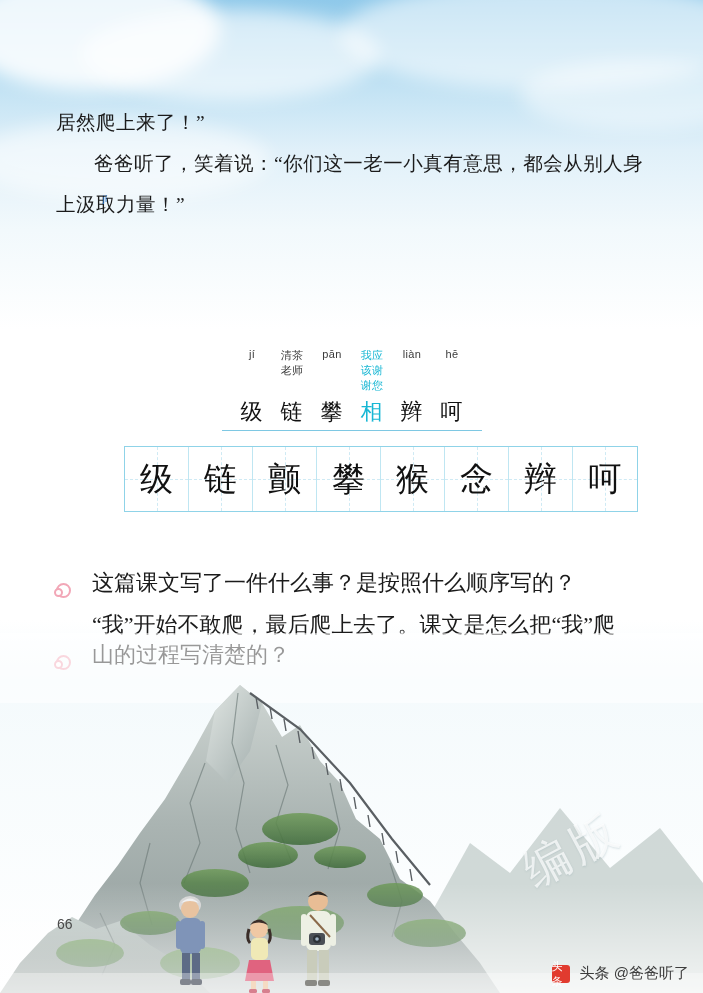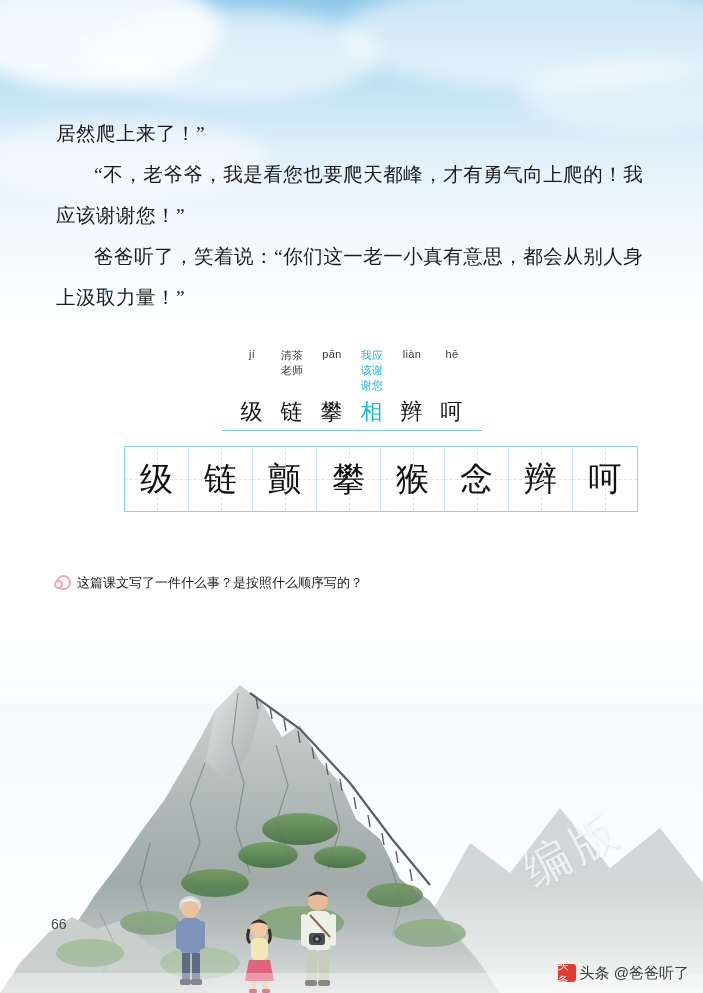--- a/index.html
+++ b/index.html
@@ -27,21 +27,21 @@
     filter: blur(9px);
   }
   .c1 { left:-40px; top:-30px; width:260px; height:120px; }
   .c2 { left:80px;  top:10px;  width:300px; height:90px;  background:rgba(255,255,255,0.6); }
   .c3 { left:340px; top:-20px; width:420px; height:110px; background:rgba(255,255,255,0.55); }
   .c4 { left:520px; top:60px;  width:240px; height:70px;  background:rgba(255,255,255,0.45); }
   .c5 { left:-30px; top:120px; width:300px; height:80px;  background:rgba(255,255,255,0.5); }
 
   
   .body-text {
-    position:absolute; left:56px; top:113px; width:590px;
+    position:absolute; left:56px; top:102px; width:590px;
     font-size:19.5px; line-height:41px; color:#1b1b1b;
     letter-spacing:0.5px;
   }
   .body-text p { margin:0; }
   .indent { text-indent:38px; }
   .ruby-inline { position:relative; }
   .ruby-inline .rb {
     position:absolute; left:50%; transform:translateX(-50%);
     top:-15px; font-size:9px; color:#2b7bd4;
     font-family:"Liberation Sans", sans-serif; letter-spacing:0;
@@ -95,22 +95,22 @@
   }
   .cell::after {
     top:0; bottom:0; left:50%;
     border-left:1px dashed #cfeaf4;
   }
   .cell span { position:relative; z-index:2; }
 
   
   .questions { position:absolute; left:56px; top:568px; width:580px; }
   .q {
-    display:flex; gap:6px; margin-bottom:12px;
-    font-size:13px; line-height:30px; color:#1b1b1b;
+    display:flex; gap:21px; margin-bottom:12px;
+    font-size:22px; line-height:30px; color:#1b1b1b;align-items:flex-end;
   }
   .bullet {
     flex:0 0 auto; width:15px; height:15px; margin-top:7px;
     border:2px solid #f2a7b7; border-radius:50%;
     position:relative;
   }
   .bullet::after {
     content:""; position:absolute; left:-4px; top:3px;
     width:5px; height:5px; border:2px solid #f2a7b7;
     border-radius:50%; background:#fff;
@@ -125,29 +125,29 @@
     position:absolute; right:78px; bottom:112px;
     font-size:46px; color:rgba(255,255,255,0.72);
     transform:rotate(-28deg); letter-spacing:6px;
     font-family:"Liberation Serif", serif;
     text-shadow:0 1px 2px rgba(120,150,160,0.25);
     pointer-events:none;
   }
 
   
   .page-num {
-    position:absolute; left:51px; top:916px;
+    position:absolute; left:57px; top:916px;
     font-size:14px; color:#4a4a4a;
     font-family:"Liberation Sans", sans-serif;
   }
 
   
   .credit {
     position:absolute; right:14px; bottom:10px;
-    display:flex; align-items:flex-start; gap:4px;
+    display:flex; align-items:center; gap:10px;
     font-size:15px; color:#3d3d3d;
     font-family:"Liberation Sans", sans-serif;
     padding-left:48px;
   }
   .credit .logo {
     width:18px; height:18px; border-radius:3px;
     background:#e13b2f; color:#fff; font-size:11px;
     display:flex; align-items:center; justify-content:center;
     font-family:"Liberation Sans", sans-serif;
   }
@@ -158,21 +158,20 @@
 <div class="page">
 
   <div class="cloud c1"></div>
   <div class="cloud c2"></div>
   <div class="cloud c3"></div>
   <div class="cloud c4"></div>
   <div class="cloud c5"></div>
 
   <div class="body-text">
     <p>居然爬上来了！”</p>
-    <p class="indent">“不，老爷爷，我是看您也要爬天都峰，才有勇气向上爬的！我应该谢谢您！”</p>
     <p class="indent"><span>爸爸听了，笑着说：“你们这一老一小真有意思，都会从别人身上</span><span class="ruby-inline"><span class="rb">jí</span><span>汲</span></span><span>取力量！”</span></p>
   </div>
 
   <div class="pinyin-block">
     <div class="pinyin-row">
       <span class="py">jí</span>
       <span class="py">清茶老师</span>
       <span class="py">pān</span>
       <span class="py hl">我应该谢谢您</span>
       <span class="py">liàn</span>
@@ -215,20 +214,24 @@
       <div class="cell">
           <span>呵</span>
         </div>
     </div>
   </div>
 
   <div class="questions">
     <div class="q">
       <div class="bullet"></div>
       <div class="q-text">这篇课文写了一件什么事？是按照什么顺序写的？</div>
+    </div>
+    <div class="q">
+      <div class="bullet"></div>
+      <div class="q-text">“我”开始不敢爬，最后爬上去了。课文是怎么把“我”爬山的过程写清楚的？</div>
     </div>
   </div>
 
   <svg class="illus" viewBox="0 0 703 360" preserveAspectRatio="none">
     <defs>
       <linearGradient id="rockA" x1="0" y1="0" x2="0" y2="1">
         <stop offset="0%" stop-color="#cfd6d3"></stop>
         <stop offset="45%" stop-color="#aab4b2"></stop>
         <stop offset="100%" stop-color="#8e9a99"></stop>
       </linearGradient>

